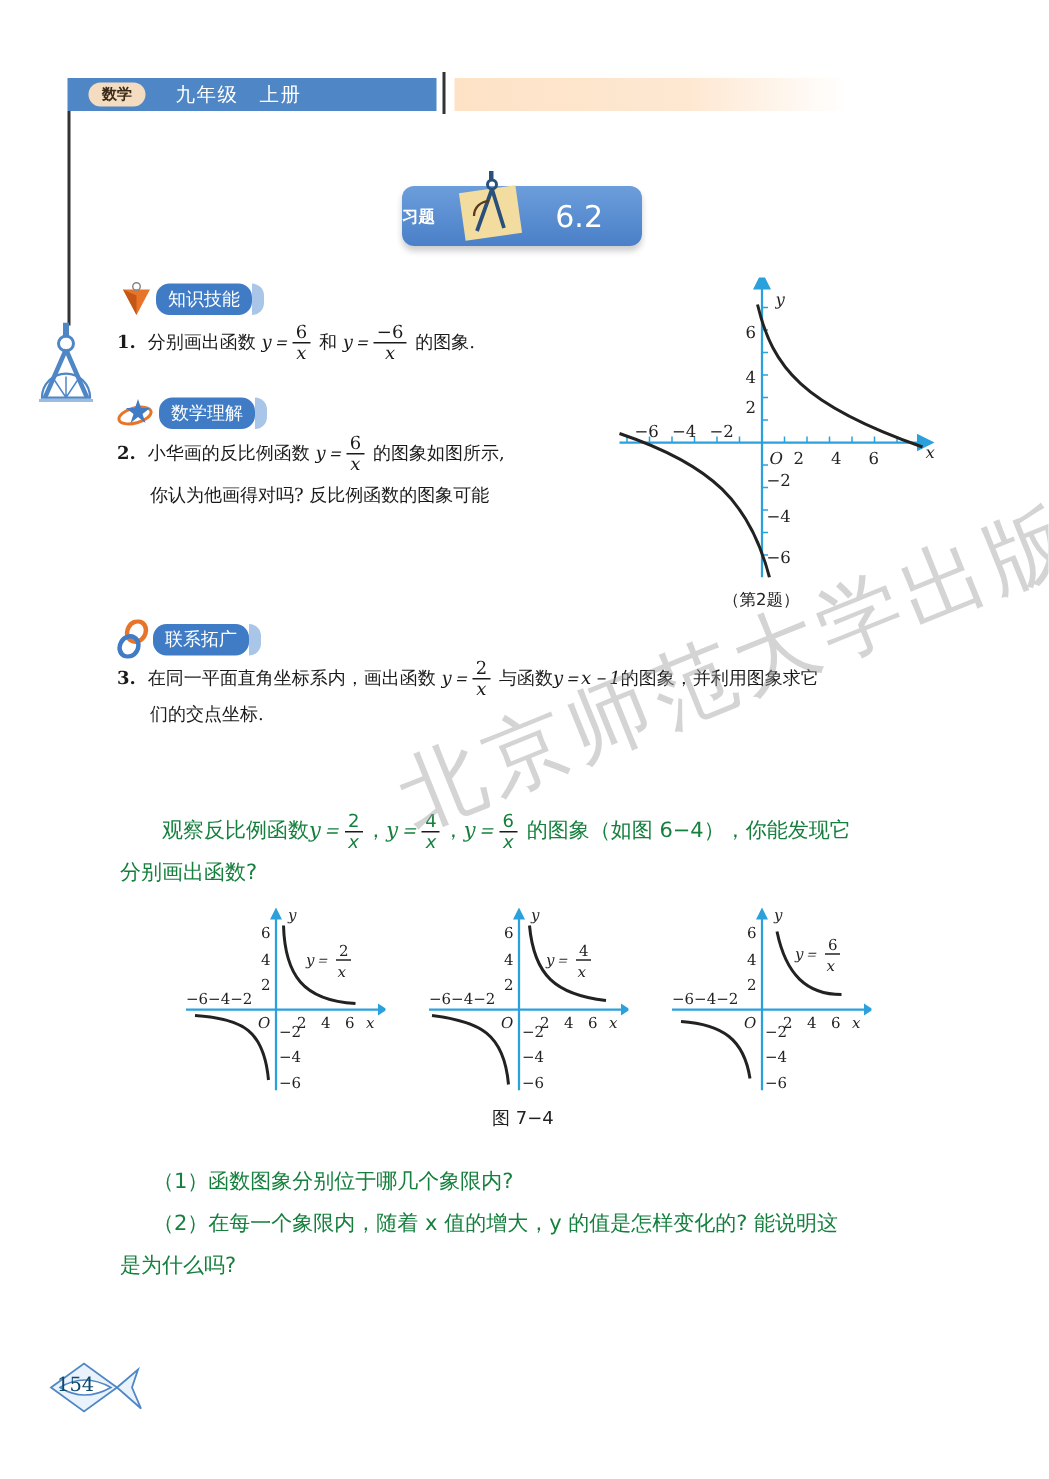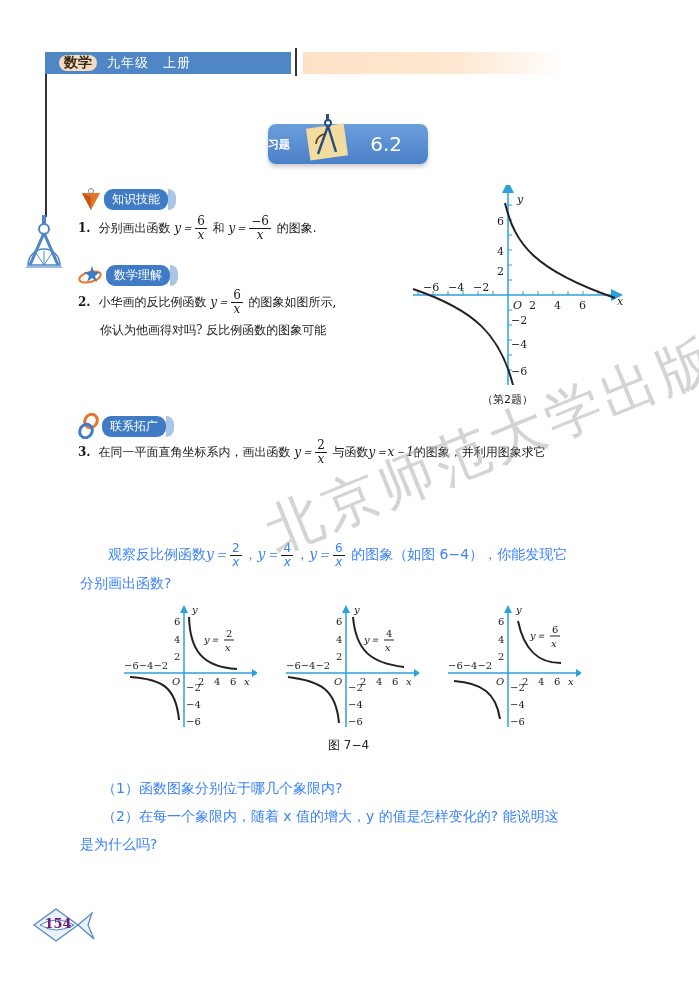--- a/index.html
+++ b/index.html
@@ -1,21 +1,21 @@
 <!DOCTYPE html>
 <html><head>
 <meta charset="utf-8">
 <style>
   * { box-sizing: border-box; margin: 0; padding: 0; }
   html, body { width: 699px; height: 986px; background: #ffffff; overflow: hidden; }
   body { position: relative; font-family: "DejaVu Serif", "Liberation Serif", serif; color: #1a1a1a; }
 
   .header-bar { position: absolute; left: 45px; top: 52px; width: 246px; height: 22px; background: #4f86c6; display: flex; align-items: center; padding-left: 14px; }
-  .header-badge { display: inline-flex; align-items: center; justify-content: center; width: 38px; height: 16px; border-radius: 8px; background: #f3dcc0; color: #3a2a18; font-size: 14px; font-weight: bold; font-family: "DejaVu Sans", sans-serif; }
-  .header-title { color: #fff; font-family: Liberation Sans, sans-serif; font-size: 13px; margin-left: 10px; letter-spacing: 1px; }
+  .header-badge { display: inline-flex; align-items: center; justify-content: center; width: 38px; height: 16px; border-radius: 8px; background: #f3dcc0; color: #3a2a18; font-size: 10px; font-weight: bold; font-family: "DejaVu Sans", sans-serif; }
+  .header-title { color: #fff; font-family: Liberation Sans, sans-serif; font-size: 13px; margin-left: 20px; letter-spacing: 1px; }
   .header-divider { position: absolute; left: 295px; top: 48px; width: 1.5px; height: 28px; background: #333; }
   .header-gradient { position: absolute; left: 303px; top: 52px; width: 262px; height: 22px; background: linear-gradient(90deg, #fde2c6 0%, #fee8d2 60%, #ffffff 100%); }
   .left-rule { position: absolute; left: 45px; top: 74px; width: 1.5px; height: 143px; background: #333; }
 
   .compass-side { position: absolute; left: 24px; top: 215px; width: 40px; height: 56px; }
 
   .exercise-banner { position: absolute; left: 268px; top: 124px; width: 160px; height: 40px; border-radius: 8px; background: linear-gradient(180deg,#6c9edb 0%,#4a80c8 100%); box-shadow: 0 3px 4px rgba(0,0,0,0.2); display: flex; align-items: center; justify-content: space-between; padding-right: 26px; }
   .exercise-banner .note { position: absolute; left: 40px; top: 2px; width: 38px; height: 32px; background: #f3dca0; transform: rotate(-8deg); }
   .exercise-banner .compass-icon { position: absolute; left: 44px; top: -10px; }
   .banner-label { color: #fff; font-family: "DejaVu Sans", sans-serif; font-size: 11px; font-weight: bold; margin-right: 4px; }
@@ -27,26 +27,26 @@
 
   .q { position: absolute; font-size: 12px; line-height: 28px; }
   .q .num { font-weight: bold; margin-right: 8px; }
   .math { font-style: italic; font-family: "DejaVu Serif", serif; }
   .frac { display: inline-flex; flex-direction: column; align-items: center; vertical-align: middle; font-size: 12px; line-height: 13px; margin: 0 2px; }
   .frac .n { border-bottom: 1px solid #1a1a1a; padding: 0 2px; font-style: normal; }
   .frac .d { font-style: italic; }
 
   .caption { position: absolute; font-family: "DejaVu Sans", sans-serif; font-size: 11px; color: #222; }
 
-  .body-text { position: absolute; font-family: "DejaVu Sans", sans-serif; font-size: 14px; line-height: 28px; color: #3b82f6; }
+  .body-text { position: absolute; font-family: "DejaVu Sans", sans-serif; font-size: 14px; line-height: 28px; color: #15803d; }
 
   .watermark { position: absolute; left: 200px; top: 380px; font-family: "DejaVu Serif", serif; font-size: 56px; color: rgba(160,160,160,0.45); transform: rotate(-22deg); transform-origin: left top; white-space: nowrap; pointer-events: none; letter-spacing: 4px; }
 
   .page-num-wrap { position: absolute; left: 30px; top: 905px; width: 70px; height: 40px; }
-  .page-num { position: absolute; left: 8px; top: 11px; width: 40px; text-align: center; font-family: "DejaVu Serif", serif; font-size: 13px; color: #701a75; font-weight: bold; }
+  .page-num { position: absolute; left: 8px; top: 11px; width: 40px; text-align: left; font-family: "DejaVu Serif", serif; font-size: 13px; color: #0c4a6e; }
   svg text { font-family: "DejaVu Serif", serif; }
 </style>
 </head>
 <body>
 
 <div class="header-bar">
   <span class="header-badge">数学</span>
   <span class="header-title">九年级　上册</span>
 </div>
 <div class="header-divider"></div>
@@ -182,20 +182,21 @@
   <span class="pill">联系拓广</span>
 </div>
 
 <div class="q" style="left:78px; top:438px; width:560px;">
   <div><span class="num">3.</span><span>在同一平面直角坐标系内，画出函数</span>
     <span class="math">y＝</span><span class="frac">
         <span class="n">2</span>
         <span class="d">x</span>
       </span>
     <span>与函数</span><span class="math">y＝x－1</span><span>的图象，并利用图象求它</span></div>
+  <div style="padding-left:22px; line-height:20px;">们的交点坐标.</div>
 </div>
 
 <div class="body-text" style="left:80px; top:540px; width:560px;">
   <div style="padding-left:28px;">
     <span>观察反比例函数</span><span class="math">y＝</span><span class="frac">
         <span class="n">2</span>
         <span class="d">x</span>
       </span><span>，</span><span class="math">y＝</span><span class="frac">
         <span class="n">4</span>
         <span class="d">x</span>

